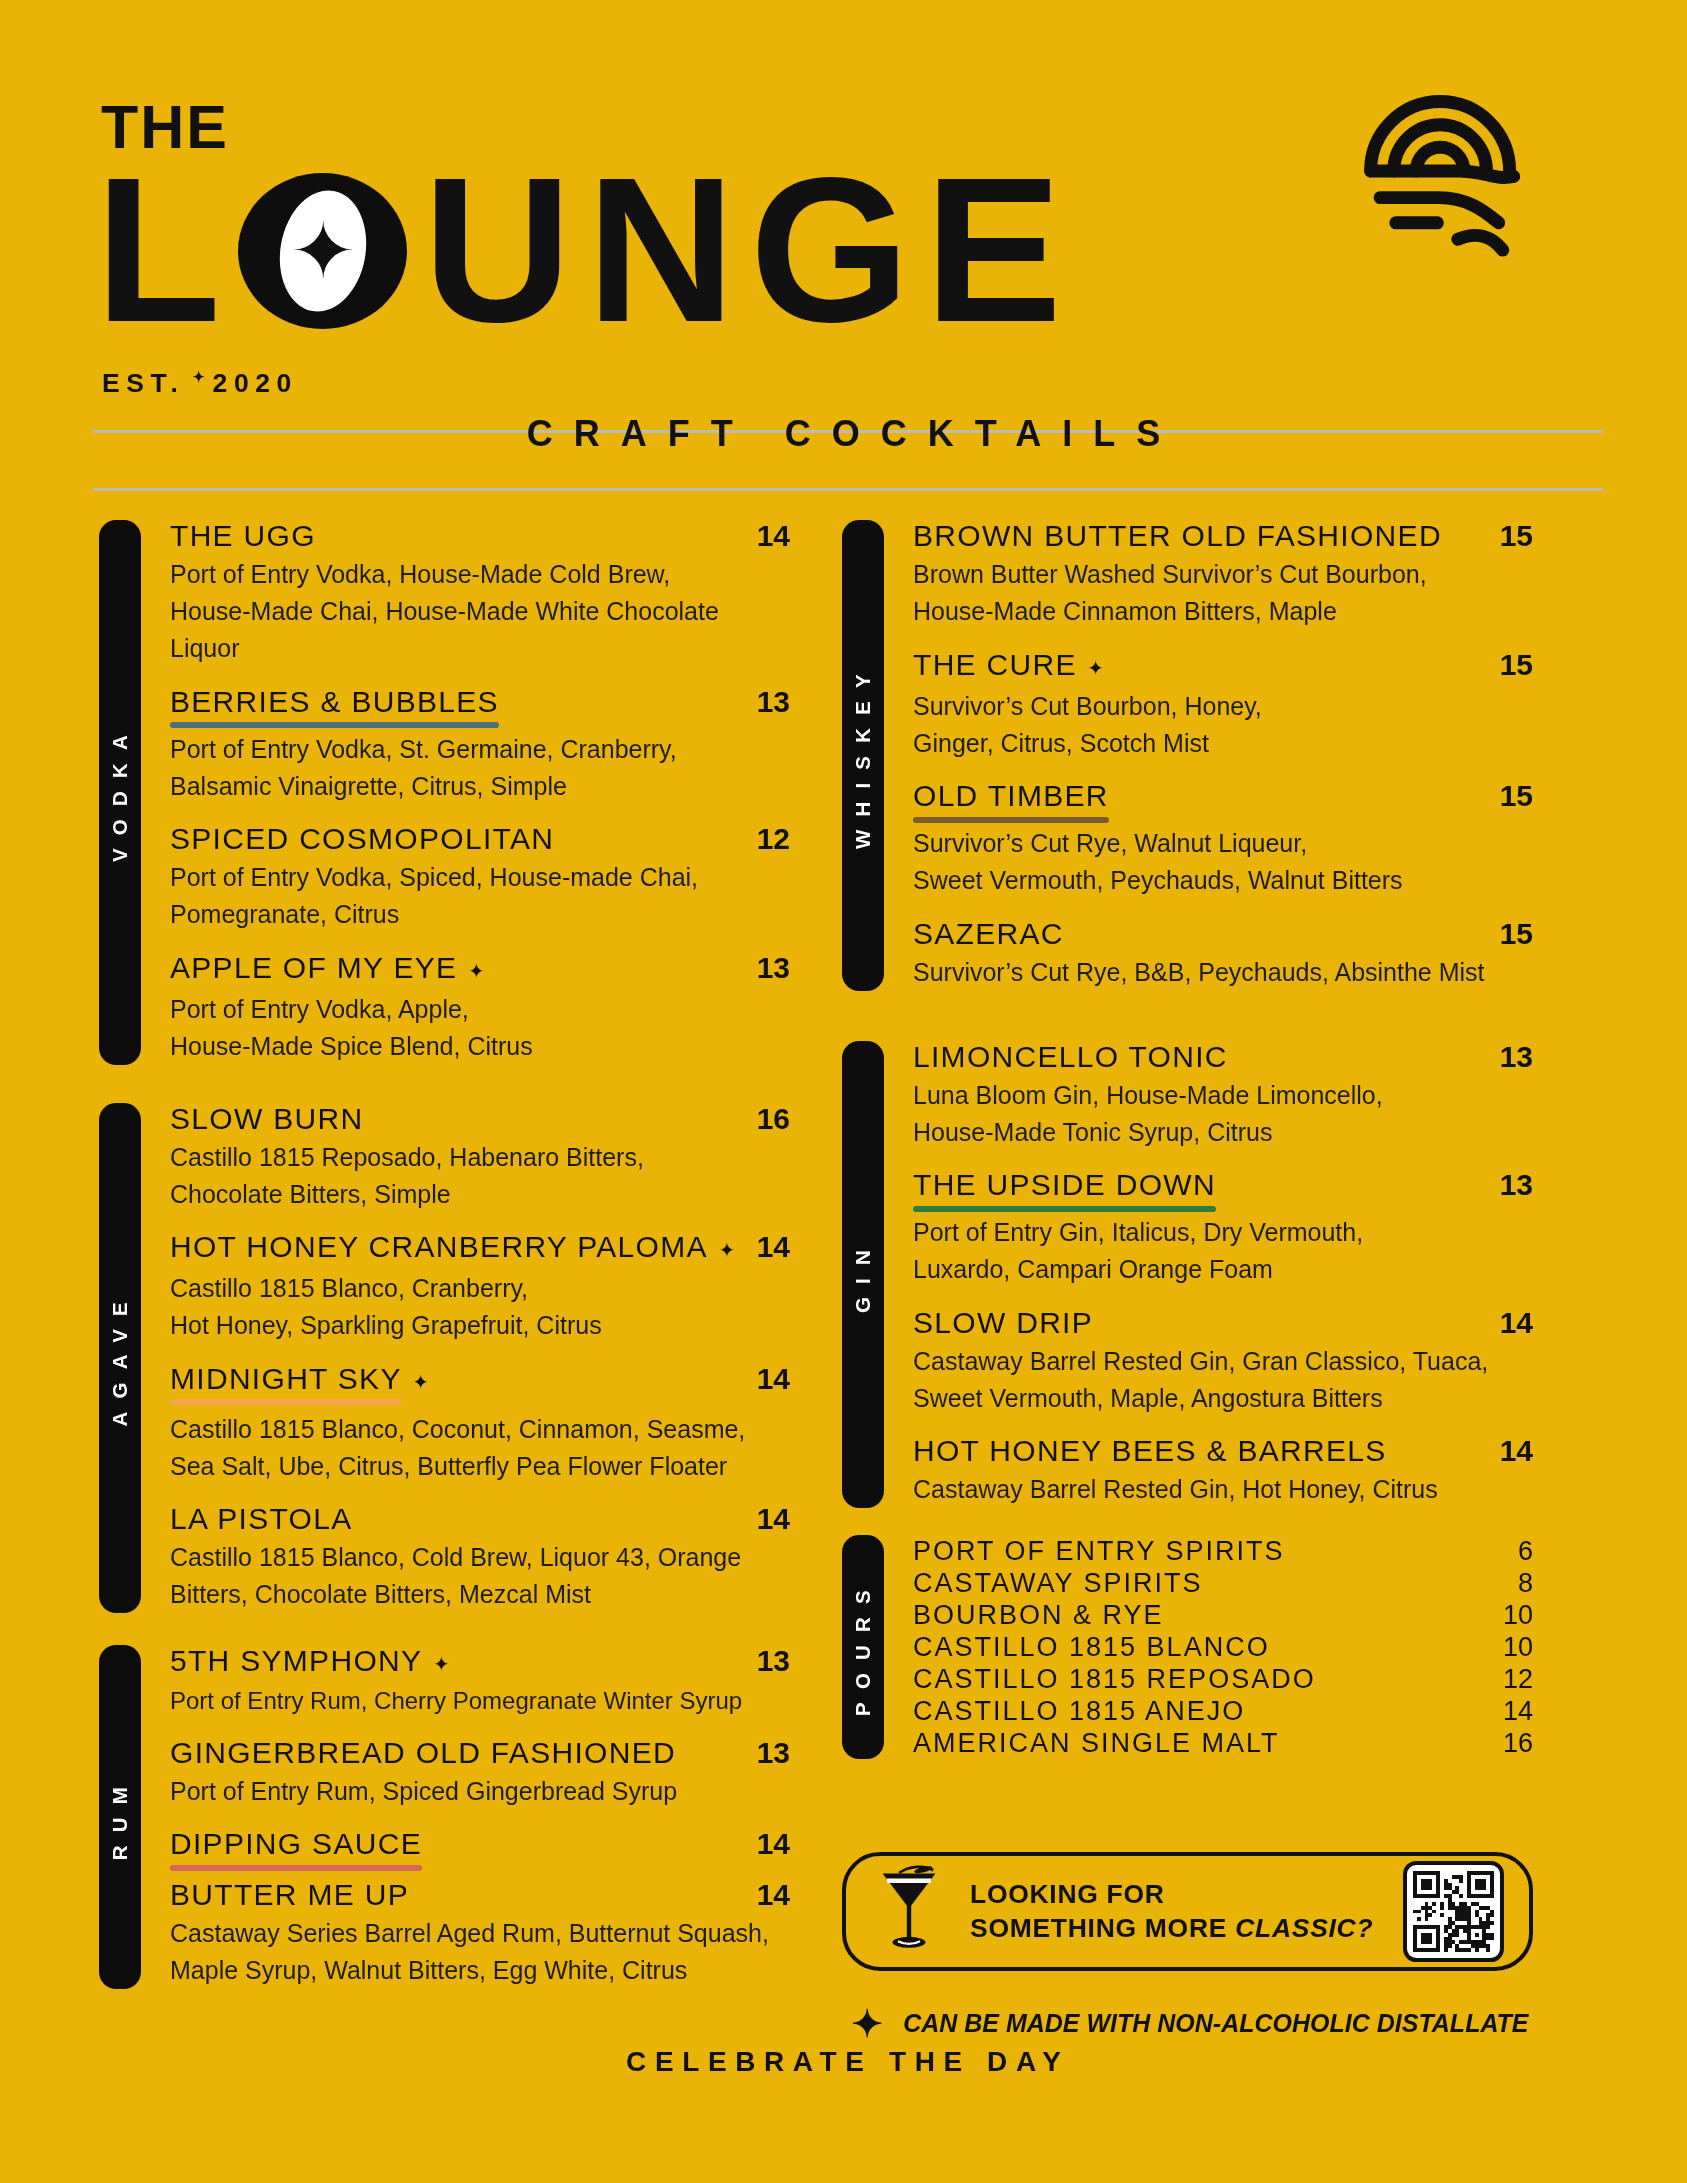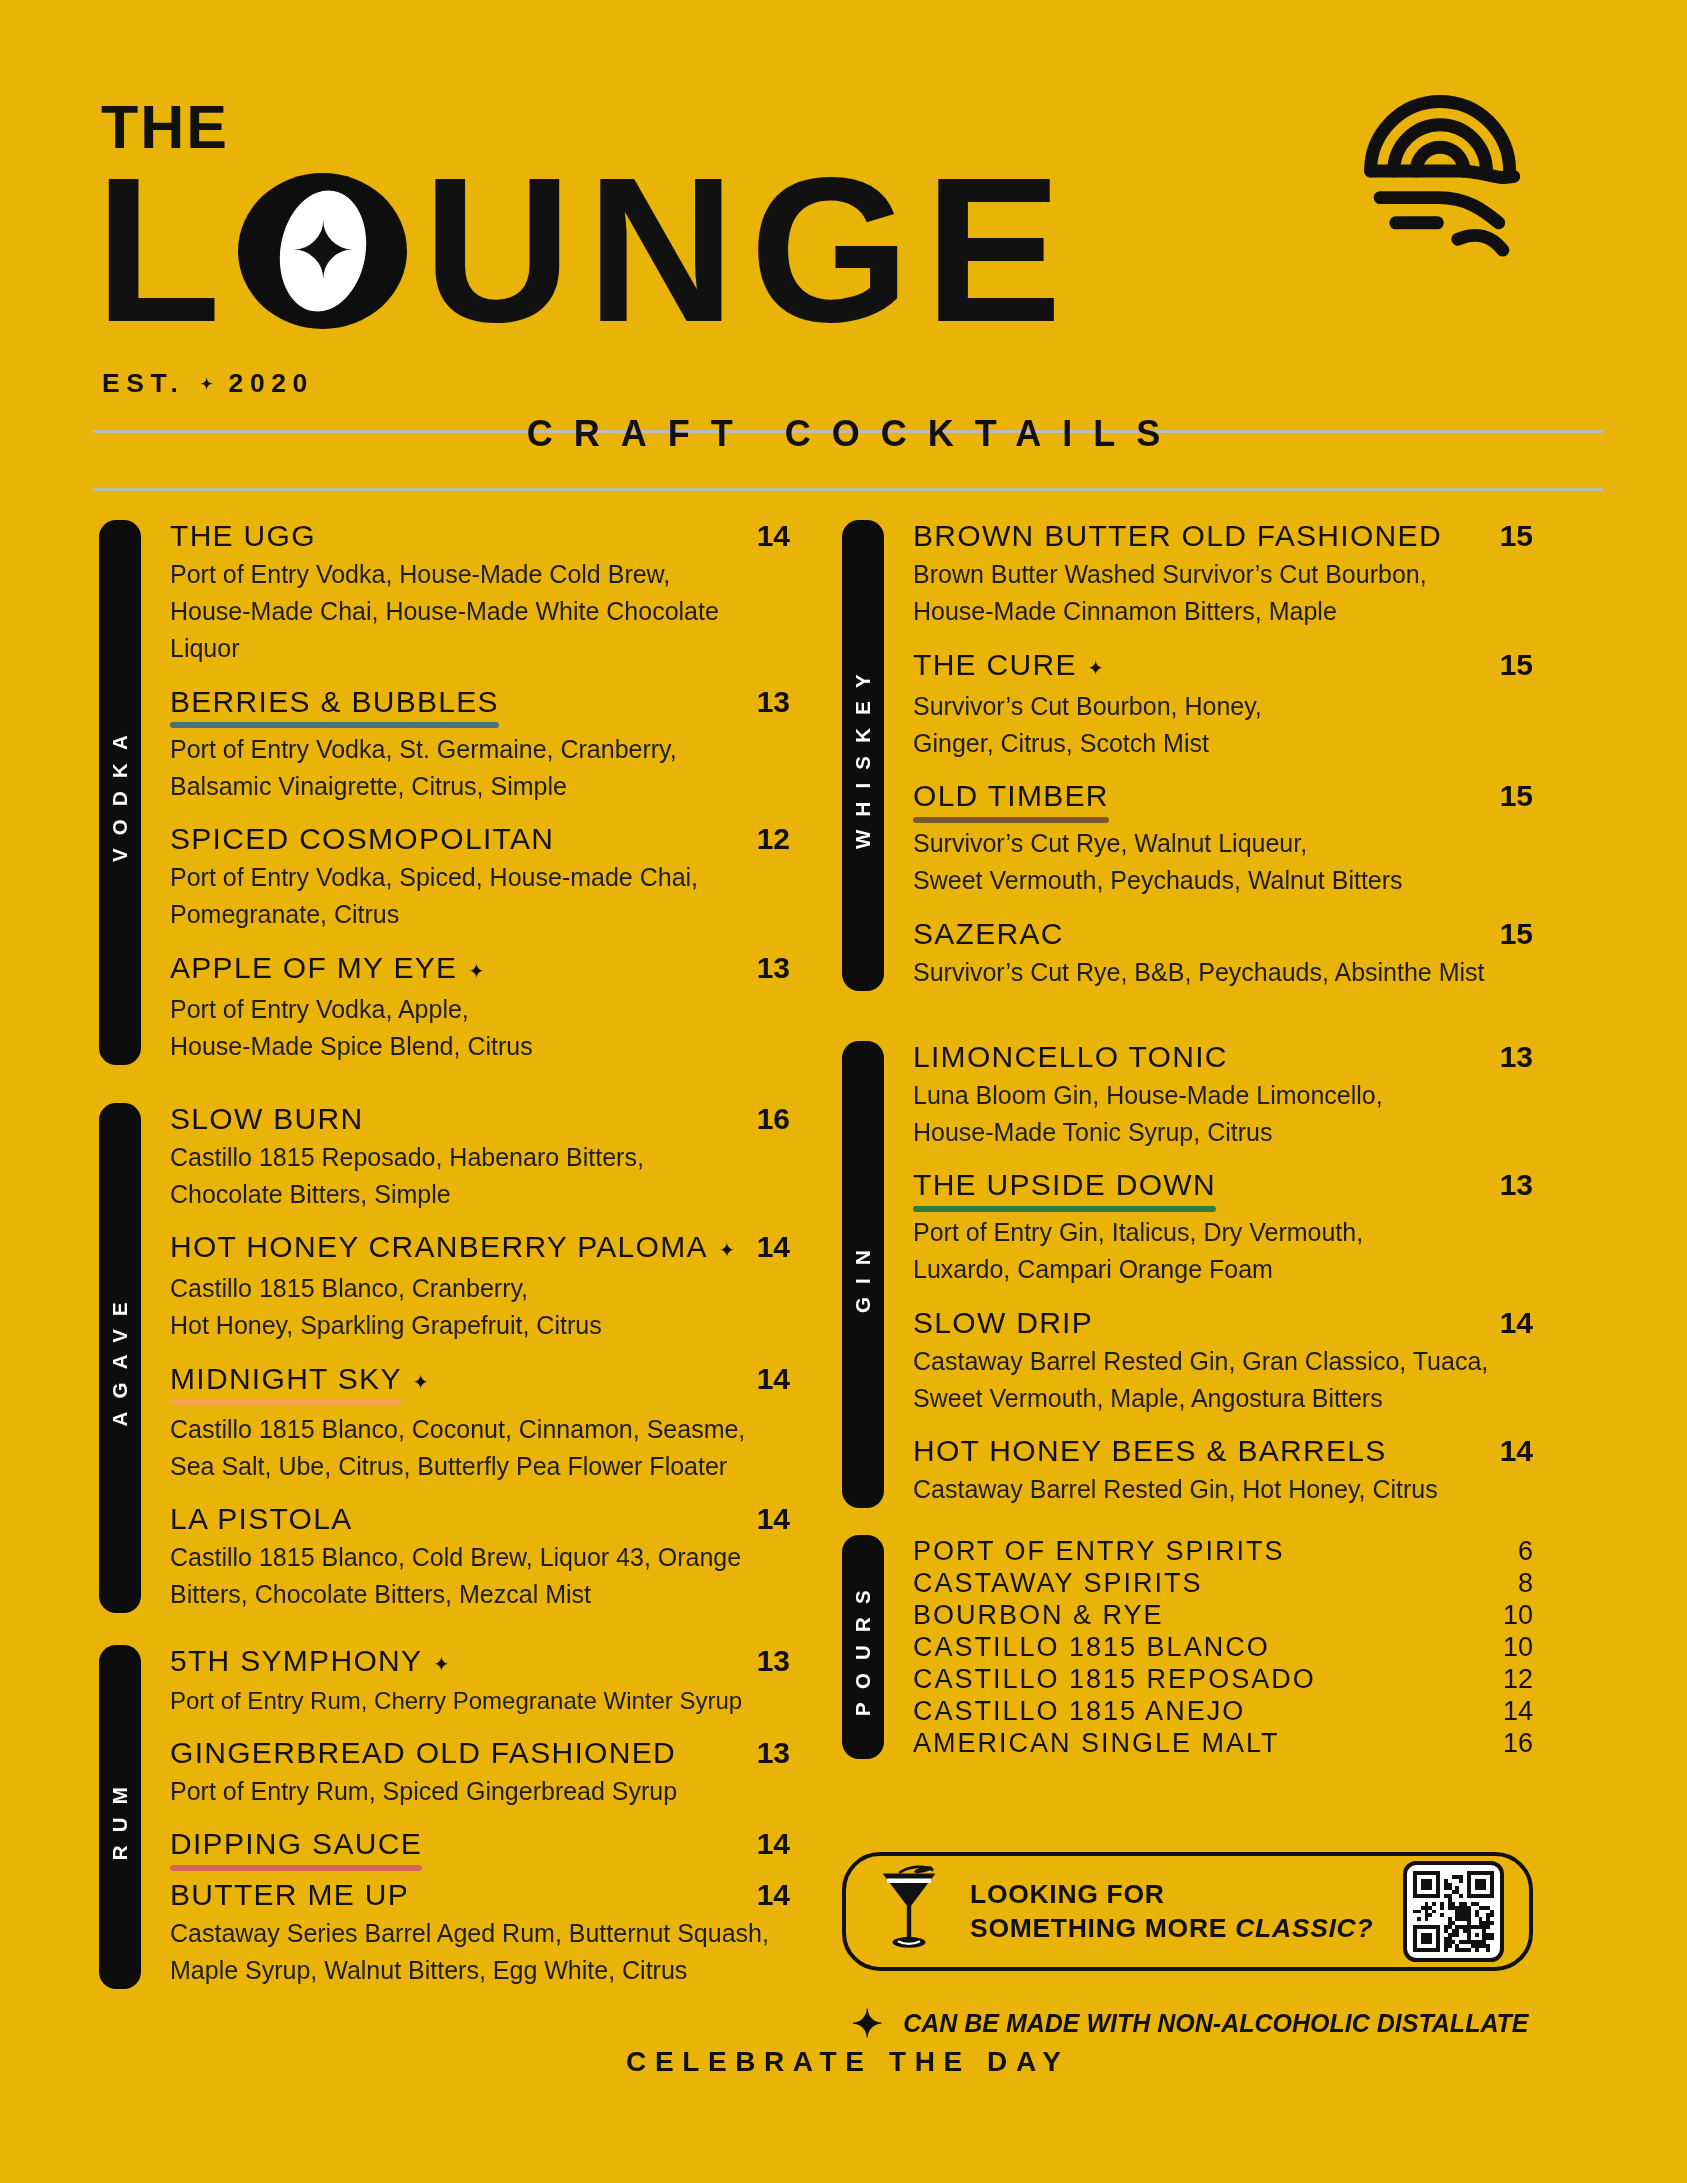--- a/index.html
+++ b/index.html
@@ -7,21 +7,21 @@
   .page{position:relative;width:1687px;height:2183px;overflow:hidden;background:#eab308;}
 
   
   .brand-the{position:absolute;left:101px;top:97px;font-size:61px;font-weight:800;letter-spacing:2px;line-height:1;}
   .brand-lounge{position:absolute;left:95px;top:171px;display:flex;align-items:center;height:159px;}
   .bl{font-size:206px;font-weight:800;line-height:155px;letter-spacing:14.6px;}
   .brand-o{width:169px;height:156px;border-radius:50%;background:#0e0e0e;position:relative;margin:0 16px 0 2.6px;flex:0 0 auto;}
   .o-hole{position:absolute;left:50%;top:50%;width:85px;height:122px;background:#fff;border-radius:50%;
           transform:translate(-50%,-50%) rotate(10deg);display:flex;align-items:center;justify-content:center;}
   .o-star{font-size:78px;color:#111;transform:rotate(-10deg);line-height:1;}
-  .brand-est{position:absolute;left:102px;top:368px;font-size:26.5px;font-weight:800;letter-spacing:6.6px;display:flex;align-items:center;gap:16px;}
+  .brand-est{position:absolute;left:102px;top:368px;font-size:26.5px;font-weight:800;letter-spacing:6.6px;display:flex;gap:8px;}
   .est-star{font-size:14.6px;letter-spacing:0;}
   .logo{position:absolute;left:1358px;top:77px;width:171px;height:184px;}
 
   
   .rule{position:absolute;left:93px;width:1510px;height:3.3px;background:#bcbcbc;}
   .rule-top{top:430px;}
   .rule-bottom{top:488px;}
   .divider-title{position:absolute;top:413px;left:0;width:100%;text-align:center;
                  font-size:36px;font-weight:800;letter-spacing:21px;text-indent:21px;}
 

